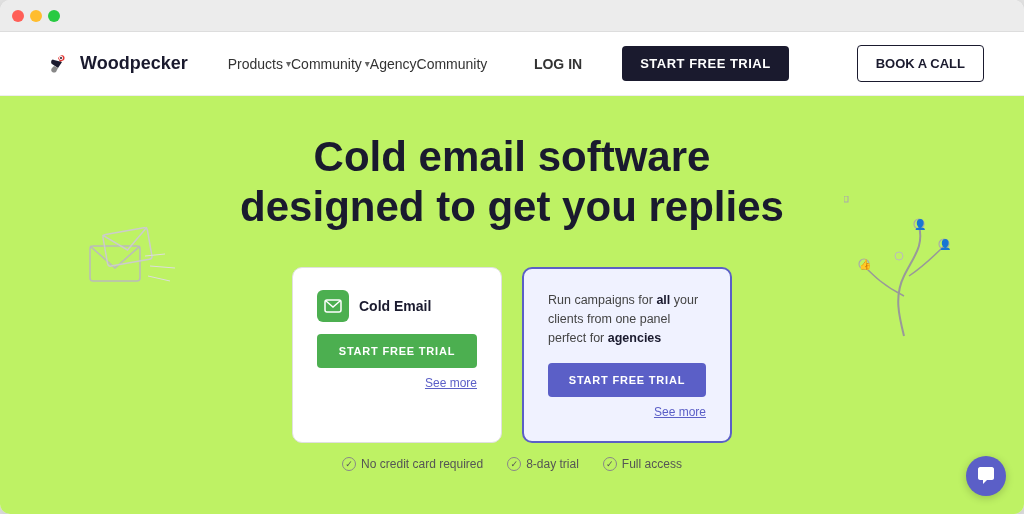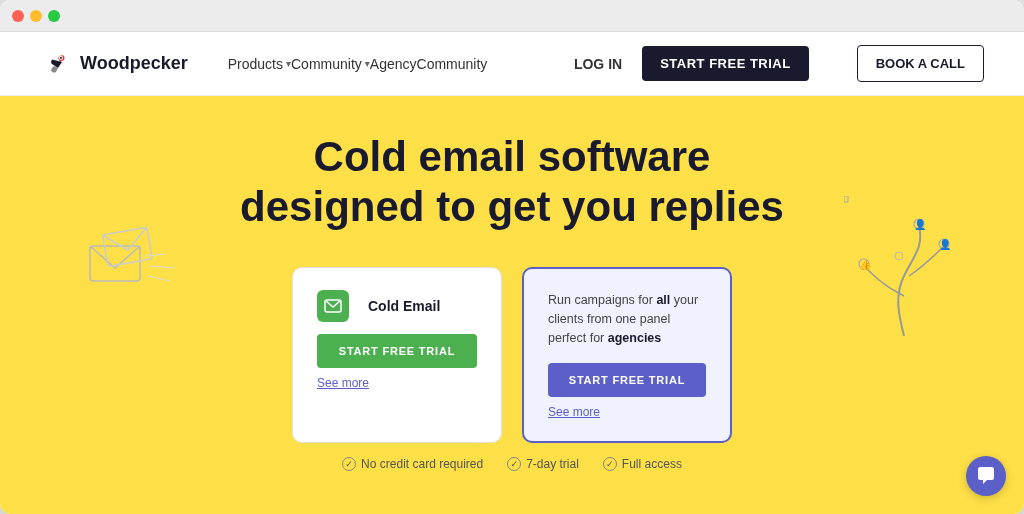--- a/index.html
+++ b/index.html
@@ -31,21 +31,21 @@
     .dot {
       width: 12px;
       height: 12px;
       border-radius: 50%;
     }
     .dot-red { background: #ff5f57; }
     .dot-yellow { background: #ffbd2e; }
     .dot-green { background: #28ca42; }
 
     .page {
-      background: #fde047;
+      background: #bef264;
       height: 482px;
       overflow: hidden;
       position: relative;
     }
 
     
     .nav {
       display: flex;
       align-items: center;
       padding: 0 40px;
@@ -81,21 +81,21 @@
       align-items: center;
       gap: 3px;
     }
     .nav-link .chevron {
       font-size: 10px;
       color: #666;
     }
     .nav-actions {
       display: flex;
       align-items: center;
-      gap: 8px;
+      gap: 28px;
     }
     .btn-login {
       font-size: 14px;
       font-weight: 600;
       color: #333;
       cursor: pointer;
       padding: 8px 12px;
     }
     .btn-trial-nav {
       background: #1a1a2e;
@@ -149,21 +149,21 @@
       width: 210px;
       text-align: left;
     }
     .card-agency {
       border: 2px solid #5b5fc7;
       background: #f0f2ff;
     }
     .card-header {
       display: flex;
       align-items: center;
-      gap: 19px;
+      gap: 10px;
       margin-bottom: 12px;
     }
     .card-icon {
       width: 32px;
       height: 32px;
       border-radius: 6px;
       display: flex;
       align-items: center;
       justify-content: center;
       font-size: 18px;
@@ -208,21 +208,21 @@
       text-align: center;
       letter-spacing: 0.8px;
       width: 100%;
       display: block;
       margin-bottom: 8px;
       text-transform: uppercase;
     }
     .see-more {
       font-size: 12px;
       color: #5b5fc7;
-      text-align: left;
+      text-align: right;
       cursor: pointer;
       text-decoration: underline;
     }
 
     
     .badges {
       display: flex;
       justify-content: center;
       gap: 24px;
       margin-top: 14px;
@@ -395,21 +395,21 @@
 
       </div>
 
       <div class="badges">
         <div class="badge-item">
           <div class="badge-check">✓</div>
           <span>No credit card required</span>
         </div>
         <div class="badge-item">
           <div class="badge-check">✓</div>
-          <span>7-day trial</span>
+          <span>8-day trial</span>
         </div>
         <div class="badge-item">
           <div class="badge-check">✓</div>
           <span>Full access</span>
         </div>
       </div>
 
     </div>
 
     <div class="chat-bubble">

